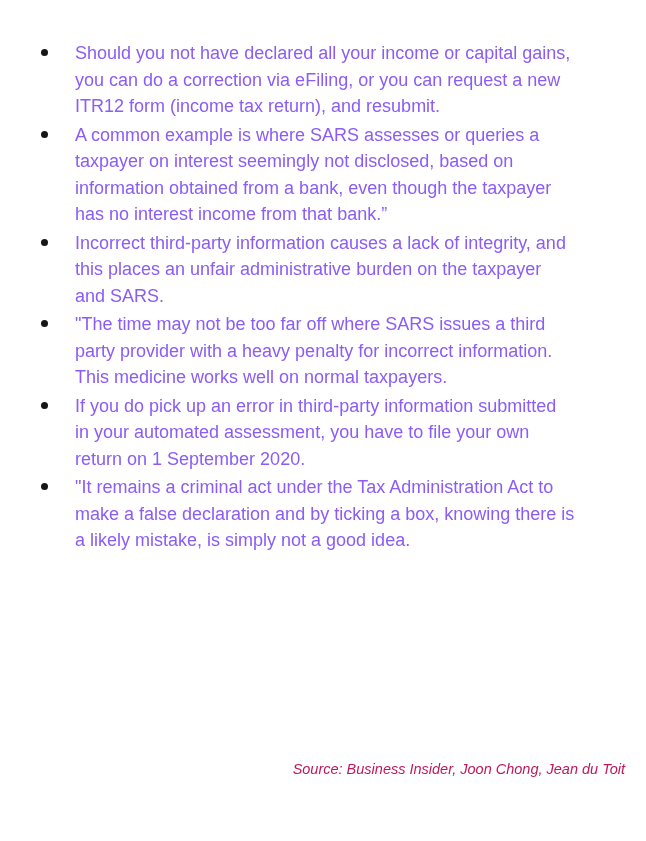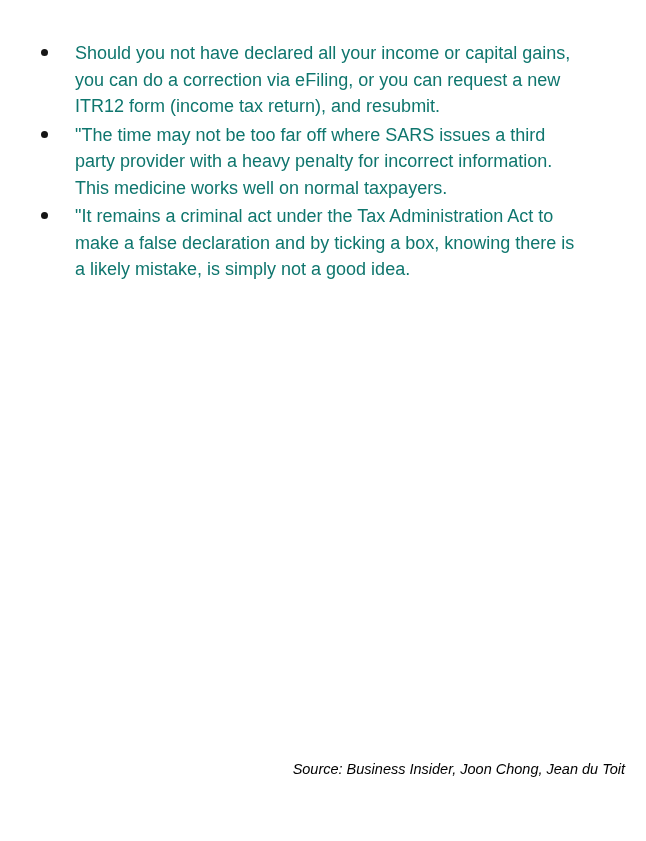--- a/index.html
+++ b/index.html
@@ -38,50 +38,69 @@
     height: 7px;
     border-radius: 50%;
     background: #161616;
   }
   .bullet-text {
     display: block;
     font-size: 18px;
     line-height: 26.5px;
     white-space: pre;
     letter-spacing: 0px;
-    color: #0f766e;
+    color: #8b5cf6;
   }
   .source-line {
     position: absolute;
     right: 21px;
     top: 759px;
     font-size: 14.5px;
     line-height: 20px;
     font-style: italic;
-    color: #000000;
+    color: #be185d;
     white-space: pre;
   }
 </style>
 </head>
 <body>
 
 <div class="page">
 
   <ul class="bullet-list">
     <li class="bullet-item">
       <span class="bullet-dot"></span>
       <span class="bullet-text">Should you not have declared all your income or capital gains,
 you can do a correction via eFiling, or you can request a new
 ITR12 form (income tax return), and resubmit.</span>
     </li>
     <li class="bullet-item">
       <span class="bullet-dot"></span>
+      <span class="bullet-text">A common example is where SARS assesses or queries a
+taxpayer on interest seemingly not disclosed, based on
+information obtained from a bank, even though the taxpayer
+has no interest income from that bank.”</span>
+    </li>
+    <li class="bullet-item">
+      <span class="bullet-dot"></span>
+      <span class="bullet-text">Incorrect third-party information causes a lack of integrity, and
+this places an unfair administrative burden on the taxpayer
+and SARS.</span>
+    </li>
+    <li class="bullet-item">
+      <span class="bullet-dot"></span>
       <span class="bullet-text">"The time may not be too far off where SARS issues a third
 party provider with a heavy penalty for incorrect information.
 This medicine works well on normal taxpayers.</span>
+    </li>
+    <li class="bullet-item">
+      <span class="bullet-dot"></span>
+      <span class="bullet-text">If you do pick up an error in third-party information submitted
+in your automated assessment, you have to file your own
+return on 1 September 2020.</span>
     </li>
     <li class="bullet-item">
       <span class="bullet-dot"></span>
       <span class="bullet-text">"It remains a criminal act under the Tax Administration Act to
 make a false declaration and by ticking a box, knowing there is
 a likely mistake, is simply not a good idea.</span>
     </li>
   </ul>
 
   <div class="source-line">Source: Business Insider, Joon Chong, Jean du Toit</div>

